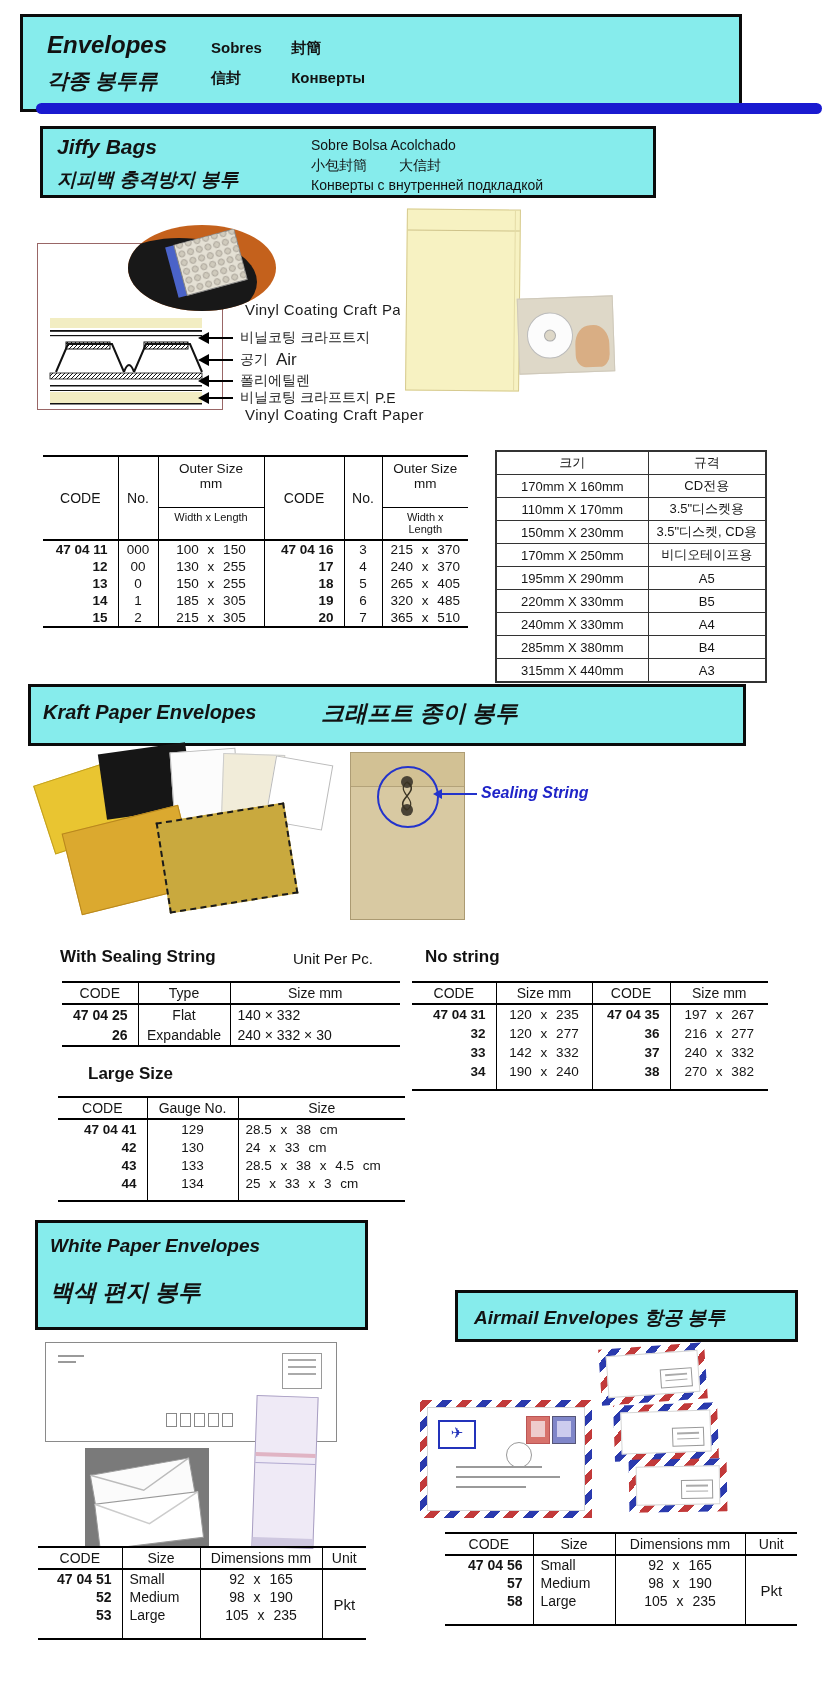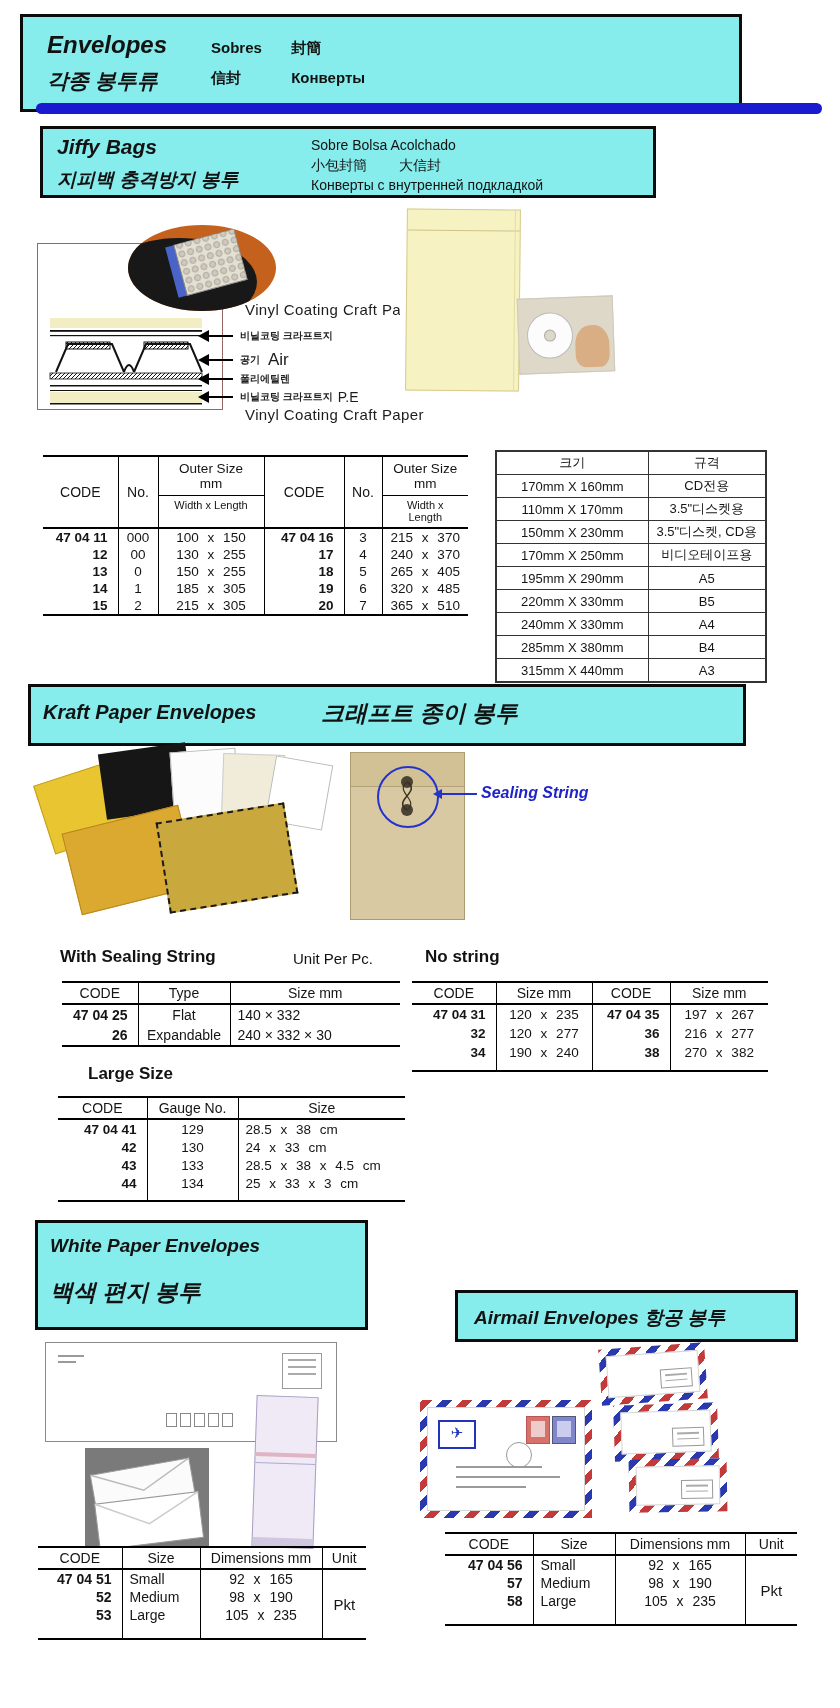--- a/index.html
+++ b/index.html
@@ -28,21 +28,21 @@
   
   .diagram-box{left:37px;top:243px;width:186px;height:167px;border:1.5px solid #996666;background:#fff;box-sizing:border-box;}
   .oval-photo{left:127px;top:224px;width:150px;height:88px;z-index:2;}
   .diag-label{position:absolute;font-size:15px;letter-spacing:.4px;color:#1c1c1c;white-space:nowrap;}
   .dl-top{left:245px;top:301px;}
   .dl-bottom{left:245px;top:406px;}
   .arrow-row{position:absolute;display:flex;align-items:center;white-space:nowrap;}
   .ar1{left:203px;top:329px;} .ar2{left:203px;top:350px;} .ar3{left:203px;top:372px;} .ar4{left:203px;top:389px;}
   .arr{position:relative;display:inline-block;width:30px;height:2px;background:#000;margin-right:7px;}
   .arr::before{content:"";position:absolute;left:-11px;top:-5px;border:6px solid transparent;border-right:11px solid #000;}
-  .arrow-text{font-size:10px;font-weight:bold;color:#222;}
+  .arrow-text{font-size:14px;font-weight:normal;color:#222;}
   .air-big{font-size:17px;margin-left:8px;color:#1c1c1c;}
   .pe-big{font-size:14px;margin-left:5px;color:#1c1c1c;}
 
   
   .jiffy-photo{left:400px;top:205px;width:218px;height:192px;background:#fff;}
   .jp-env{position:absolute;left:6px;top:4px;width:112px;height:180px;background:#F7F2C2;border:1px solid #d6ca90;transform:rotate(.6deg);}
   .jp-env::before{content:"";position:absolute;left:0;top:20px;width:100%;height:0;border-top:1px solid #cfc38a;}
   .jp-env::after{content:"";position:absolute;right:4px;top:0;width:1px;height:100%;background:#e4dba6;}
   .jp-photo{position:absolute;left:118px;top:92px;width:94px;height:74px;background:#ded8c8;transform:rotate(-2deg);border:1px solid #cfc9bb;}
   .jp-cd{position:absolute;left:8px;top:14px;width:44px;height:44px;border-radius:50%;background:#fcfcfc;border:1px solid #bbb;}
@@ -58,21 +58,21 @@
   .code-cell{text-align:right;font-weight:bold;padding-right:10px !important;white-space:nowrap;}
   .center-cell{text-align:center;white-space:nowrap;}
   .left-cell{text-align:left;white-space:nowrap;padding-left:7px !important;}
   .num{word-spacing:5px;}
 
   .jiffy-table{left:43px;top:455px;width:425px;}
   .jiffy-table td{height:17px;font-size:13.5px;}
   .size-th{padding:0 !important;vertical-align:top;}
   .size-th .sz{font-size:13.5px;line-height:15px;}
   .size-th .sz:first-child{margin-top:4px;}
-  .size-th .szsub{border-top:1.5px solid #000;font-size:11px;margin-top:4px;padding:3px 8px 4px;}
+  .size-th .szsub{border-top:1.5px solid #000;font-size:11px;margin-top:16px;padding:3px 8px 4px;}
 
   .spec-table{left:495px;top:450px;width:270px;border:2px solid #333;font-size:13px;}
   .spec-table th,.spec-table td{border:1.5px solid #333;text-align:center;font-weight:normal;height:22px;padding:0 2px;white-space:nowrap;}
 
   
   .kraft-banner{left:28px;top:684px;width:718px;height:62px;}
   .kb-en{position:absolute;left:12px;top:14px;font-size:20px;}
   .kb-ko{position:absolute;left:290px;top:11px;font-size:23px;text-align:center;}
 
   .kraft-pile{left:40px;top:748px;width:300px;height:190px;}
@@ -508,20 +508,26 @@
         <td class="code-cell">47 04 35</td>
         <td class="center-cell num">197 x 267</td>
       </tr>
       <tr>
         <td class="code-cell">32</td>
         <td class="center-cell num">120 x 277</td>
         <td class="code-cell">36</td>
         <td class="center-cell num">216 x 277</td>
       </tr>
       <tr>
+        <td class="code-cell">33</td>
+        <td class="center-cell num">142 x 332</td>
+        <td class="code-cell">37</td>
+        <td class="center-cell num">240 x 332</td>
+      </tr>
+      <tr>
         <td class="code-cell">34</td>
         <td class="center-cell num">190 x 240</td>
         <td class="code-cell">38</td>
         <td class="center-cell num">270 x 382</td>
       </tr>
       <tr class="sprow">
           <td></td>
           <td></td>
           <td></td>
           <td></td>

